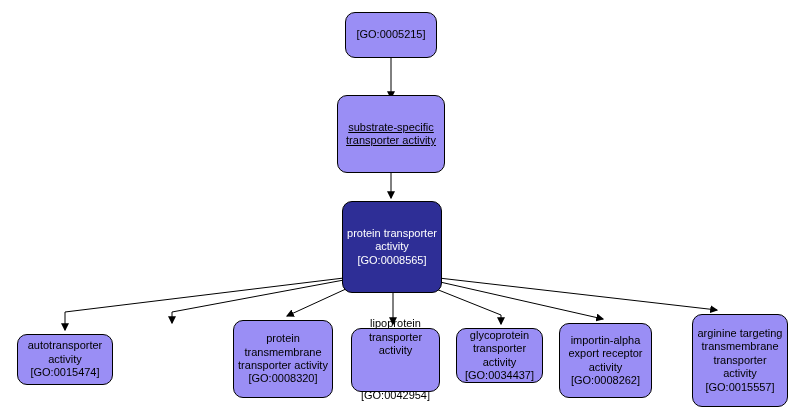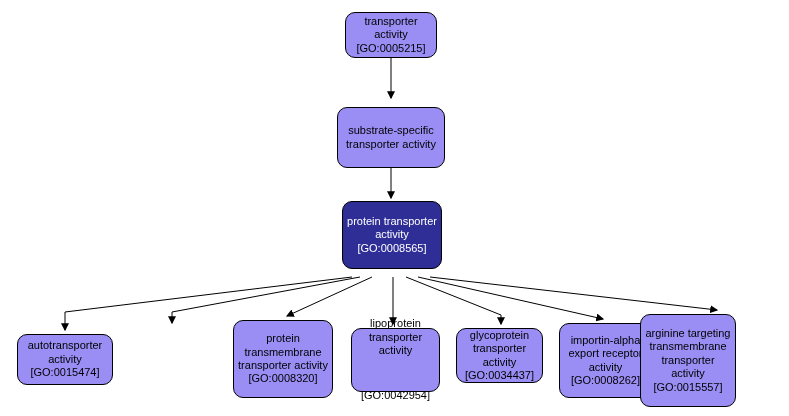--- a/index.html
+++ b/index.html
@@ -51,29 +51,28 @@
     <polyline points="352,277 65,312 65,330" marker-end="url(#arrow)"></polyline>
     <polyline points="360,277 172,312 172,323" marker-end="url(#arrow)"></polyline>
     <polyline points="372,277 287,316" marker-end="url(#arrow)"></polyline>
     <polyline points="393,277 393,324" marker-end="url(#arrow)"></polyline>
     <polyline points="406,277 501,315 501,324" marker-end="url(#arrow)"></polyline>
     <polyline points="418,277 603,319" marker-end="url(#arrow)"></polyline>
     <polyline points="430,277 717,310" marker-end="url(#arrow)"></polyline>
   </svg>
 
   <div class="node" style="left:345px;top:12px;width:92px;height:46px;">
-    <span class="lbl">transporter activity</span>
     <span class="gid">[GO:0005215]</span>
   </div>
 
-  <div class="node" style="left:337px;top:107px;width:108px;height:61px;">
+  <div class="node" style="left:337px;top:95px;width:108px;height:78px;text-decoration:underline;">
     <span class="lbl">substrate-specific transporter activity</span>
   </div>
 
-  <div class="node highlight" style="left:342px;top:201px;width:100px;height:68px;">
+  <div class="node highlight" style="left:342px;top:201px;width:100px;height:92px;">
     <span class="lbl">protein transporter activity</span>
     <span class="gid">[GO:0008565]</span>
   </div>
 
   <div class="node" style="left:17px;top:334px;width:96px;height:51px;">
     <span class="lbl">autotransporter activity</span>
     <span class="gid">[GO:0015474]</span>
   </div>
 
 
@@ -90,18 +89,18 @@
   <div class="node" style="left:456px;top:328px;width:87px;height:55px;">
     <span class="lbl">glycoprotein transporter activity</span>
     <span class="gid">[GO:0034437]</span>
   </div>
 
   <div class="node" style="left:559px;top:323px;width:93px;height:75px;">
     <span class="lbl">importin-alpha export receptor activity</span>
     <span class="gid">[GO:0008262]</span>
   </div>
 
-  <div class="node" style="left:640px;top:314px;width:96px;height:93px;">
+  <div class="node" style="left:692px;top:314px;width:96px;height:93px;">
     <span class="lbl">arginine targeting transmembrane transporter activity</span>
     <span class="gid">[GO:0015557]</span>
   </div>
 
 </div>
 
 </body></html>

